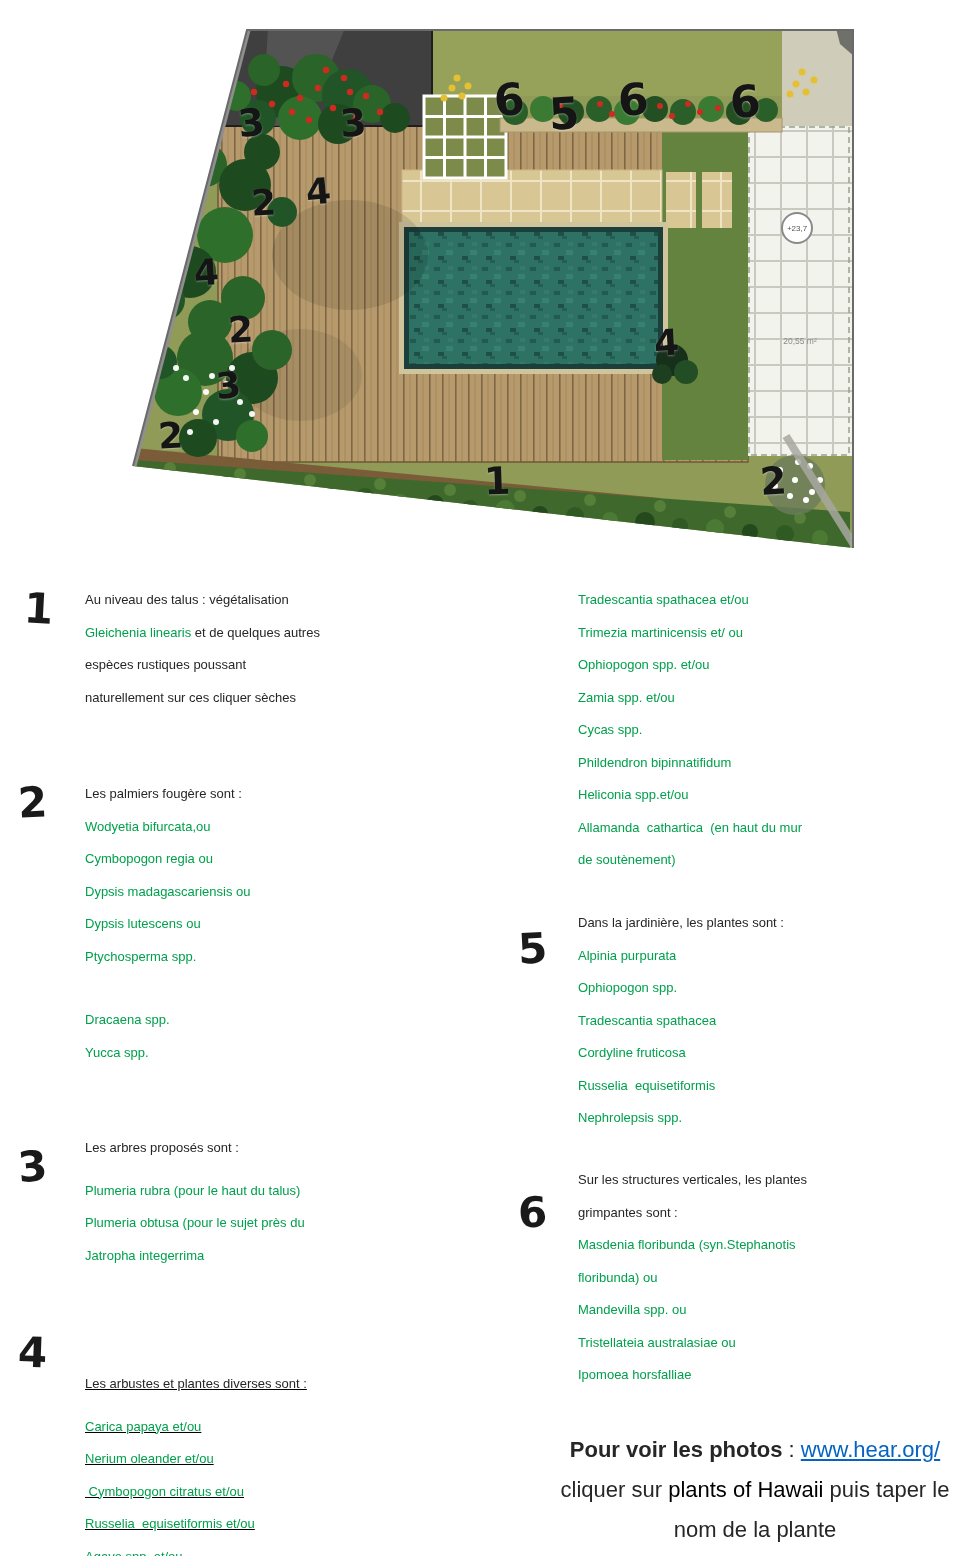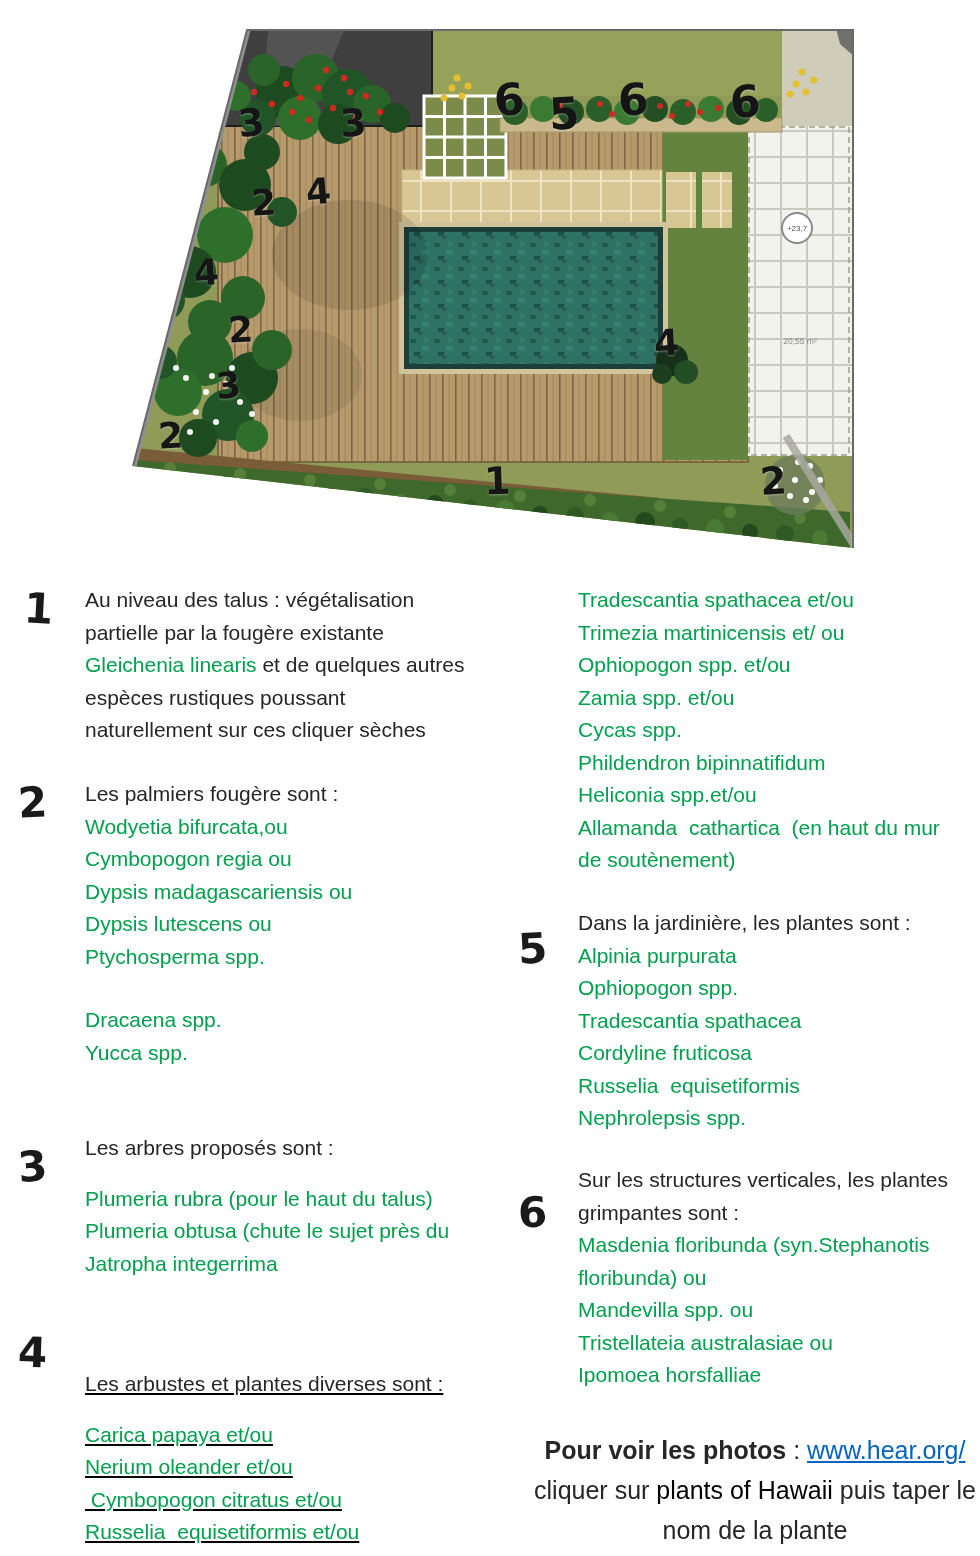--- a/index.html
+++ b/index.html
@@ -8,32 +8,32 @@
 
   #plan { position:absolute; left:0; top:0; width:980px; height:560px; }
   #plan svg { position:absolute; left:0; top:0; }
 
   .plabel {
     position:absolute; font-family:"DejaVu Sans", sans-serif; font-weight:700;
     color:#151515; line-height:1; text-shadow:0 1px 2px rgba(255,255,255,.35);
   }
 
   .sec { position:absolute; width:480px; }
-  .line { height:32.5px; line-height:32.5px; font-size:21px; color:#262626; white-space:pre; }
+  .line { height:32.5px; line-height:32.5px; font-size:13px; color:#262626; white-space:pre; }
   .green { color:#00a04c; }
   .gap { height:31px; }
-  .gap10 { margin-top:18px; }
+  .gap10 { margin-top:10px; }
 
   .bignum {
     position:absolute; font-family:"DejaVu Sans", sans-serif; font-weight:700;
     font-size:42px; color:#1a1a1a; line-height:1;
   }
 
   .footer { position:absolute; left:530px; top:1430px; width:450px; text-align:center; }
-  .footer .fline { height:40px; line-height:40px; font-size:25px; color:#262626; white-space:pre; }
+  .footer .fline { height:40px; line-height:40px; font-size:22px; color:#262626; white-space:pre; }
   .bold { font-weight:700; }
   .link { color:#0563c1; text-decoration:underline; cursor:pointer; }
   .link2 { color:#000000; cursor:pointer; }
 </style>
 </head>
 <body>
 
 <div id="plan">
 <svg width="980" height="560" viewBox="0 0 980 560">
   <defs>
@@ -300,42 +300,41 @@
 
 <div class="bignum" style="left:24px;top:588px;transform:rotate(3deg);">1</div>
 <div class="bignum" style="left:18px;top:782px;transform:rotate(-3deg);">2</div>
 <div class="bignum" style="left:18px;top:1146px;transform:rotate(-5deg);">3</div>
 <div class="bignum" style="left:18px;top:1332px;transform:rotate(2deg);">4</div>
 <div class="bignum" style="left:518px;top:928px;transform:rotate(-3deg);">5</div>
 <div class="bignum" style="left:518px;top:1192px;transform:rotate(-2deg);">6</div>
 
 <div class="sec" style="left:85px;top:584px;">
   <div class="line">Au niveau des talus : végétalisation</div>
-  <div class="line">partielle par la fougère existante</div>
   <div class="line"><span class="green">Gleichenia linearis</span><span> et de quelques autres</span></div>
   <div class="line">espèces rustiques poussant</div>
   <div class="line">naturellement sur ces cliquer sèches</div>
 </div>
 
 <div class="sec" style="left:85px;top:778px;">
   <div class="line">Les palmiers fougère sont :</div>
   <div class="line green">Wodyetia bifurcata,ou</div>
   <div class="line green">Cymbopogon regia ou</div>
   <div class="line green">Dypsis madagascariensis ou</div>
   <div class="line green">Dypsis lutescens ou</div>
   <div class="line green">Ptychosperma spp.</div>
   <div class="gap"></div>
   <div class="line green">Dracaena spp.</div>
   <div class="line green">Yucca spp.</div>
 </div>
 
 <div class="sec" style="left:85px;top:1132px;">
   <div class="line">Les arbres proposés sont :</div>
   <div class="line green gap10">Plumeria rubra (pour le haut du talus)</div>
-  <div class="line green">Plumeria obtusa (chute le sujet près du</div>
+  <div class="line green">Plumeria obtusa (pour le sujet près du</div>
   <div class="line green">Jatropha integerrima</div>
 </div>
 
 <div class="sec" style="left:85px;top:1368px;text-decoration:underline;">
   <div class="line">Les arbustes et plantes diverses sont :</div>
   <div class="line green gap10">Carica papaya et/ou</div>
   <div class="line green">Nerium oleander et/ou</div>
   <div class="line green"> Cymbopogon citratus et/ou</div>
   <div class="line green">Russelia  equisetiformis et/ou</div>
   <div class="line green">Agave spp. et/ou</div>

